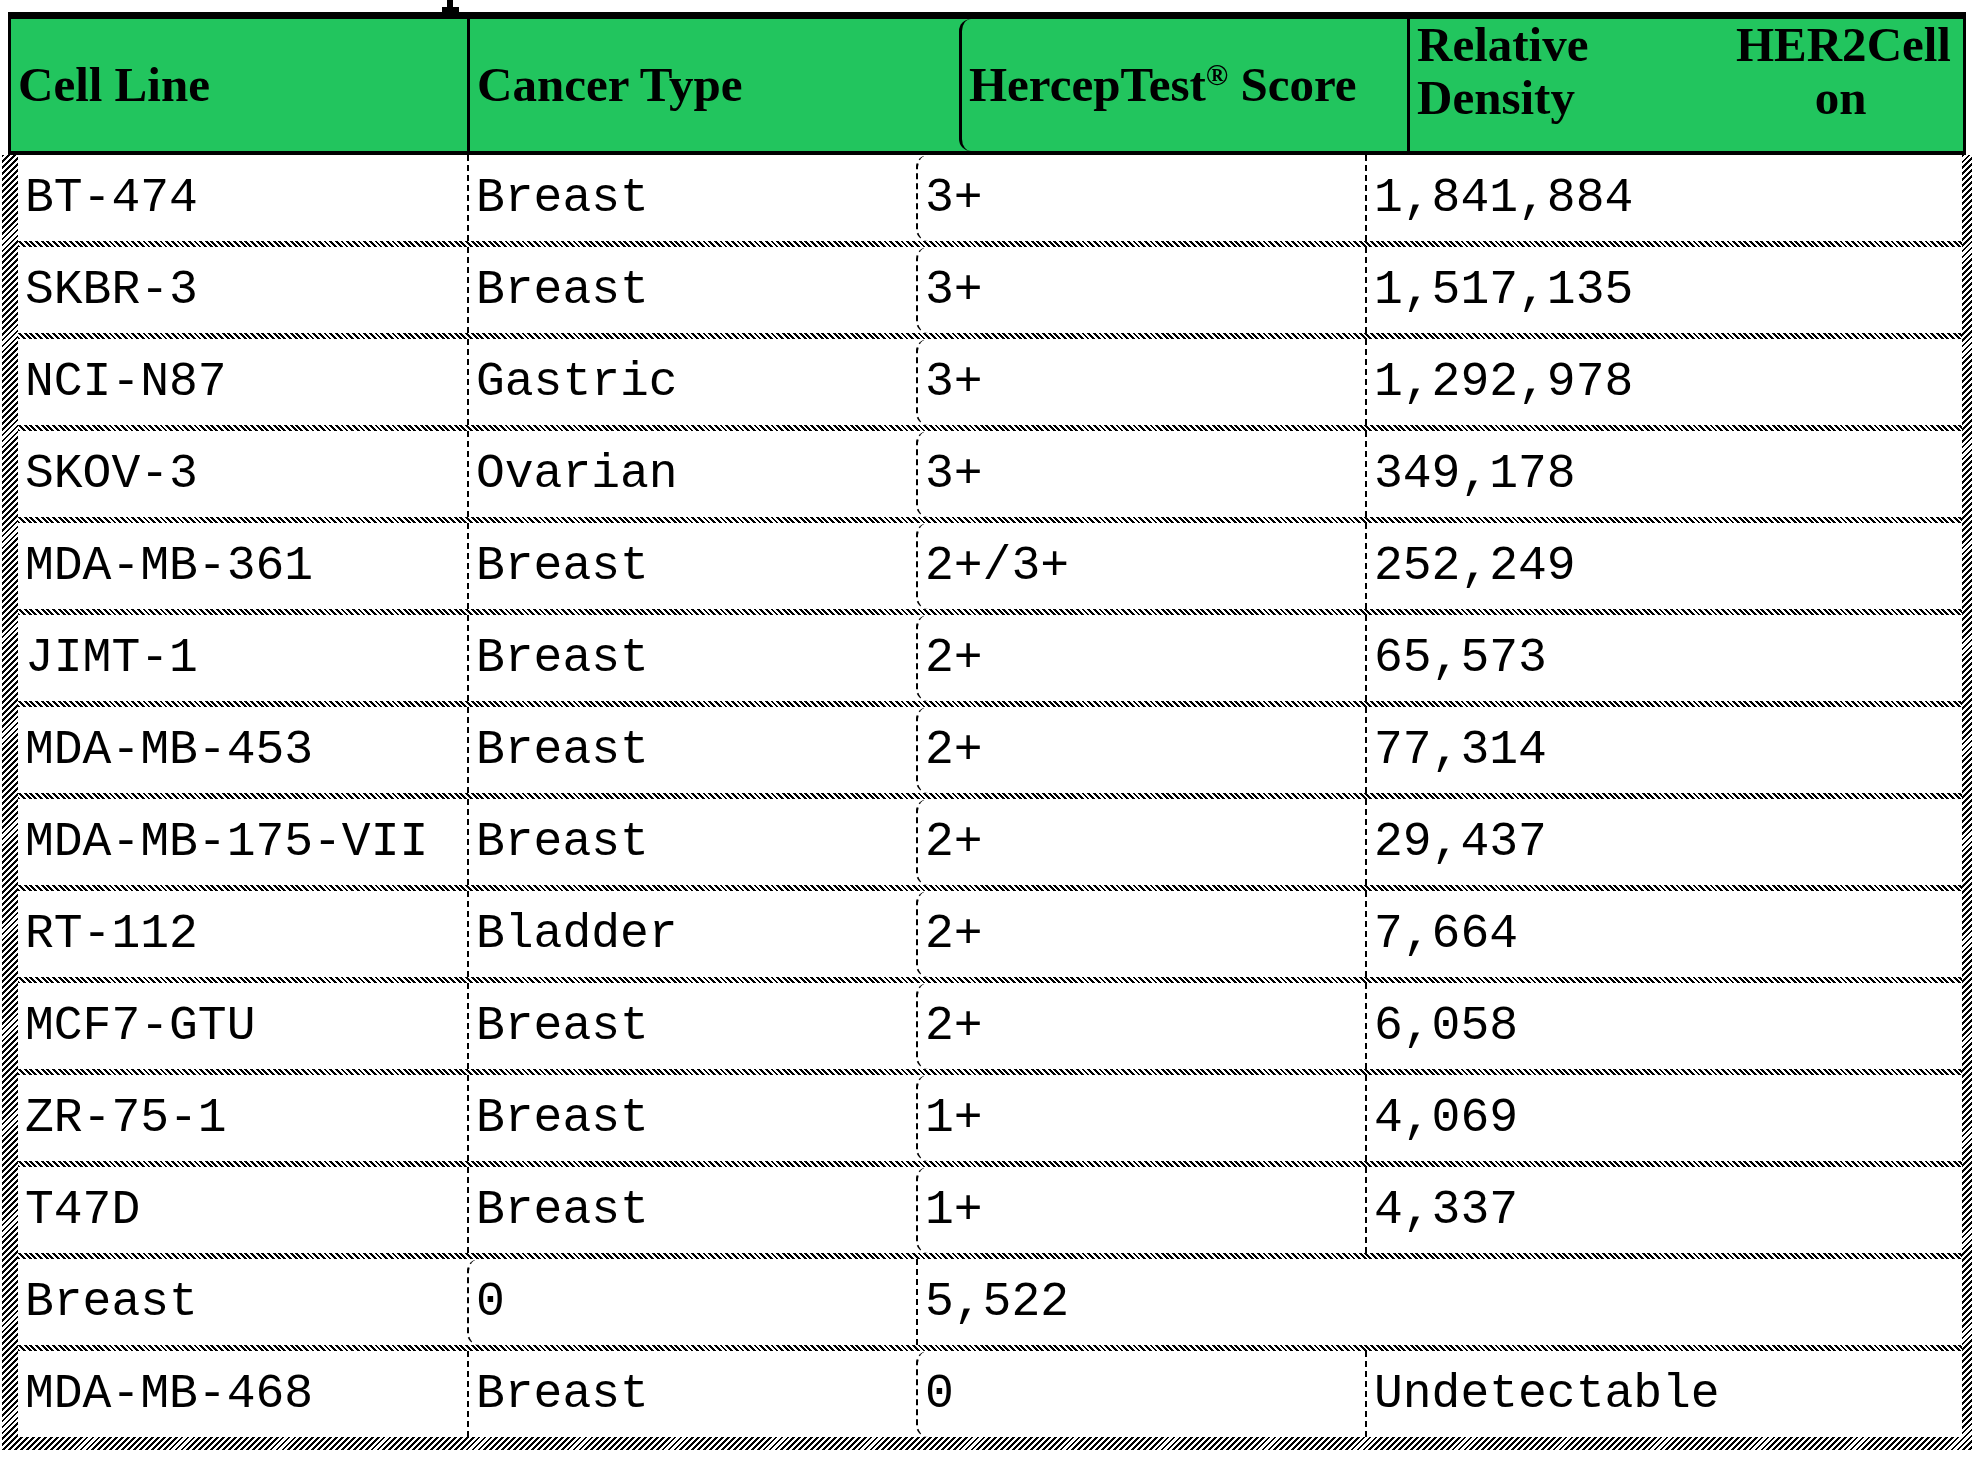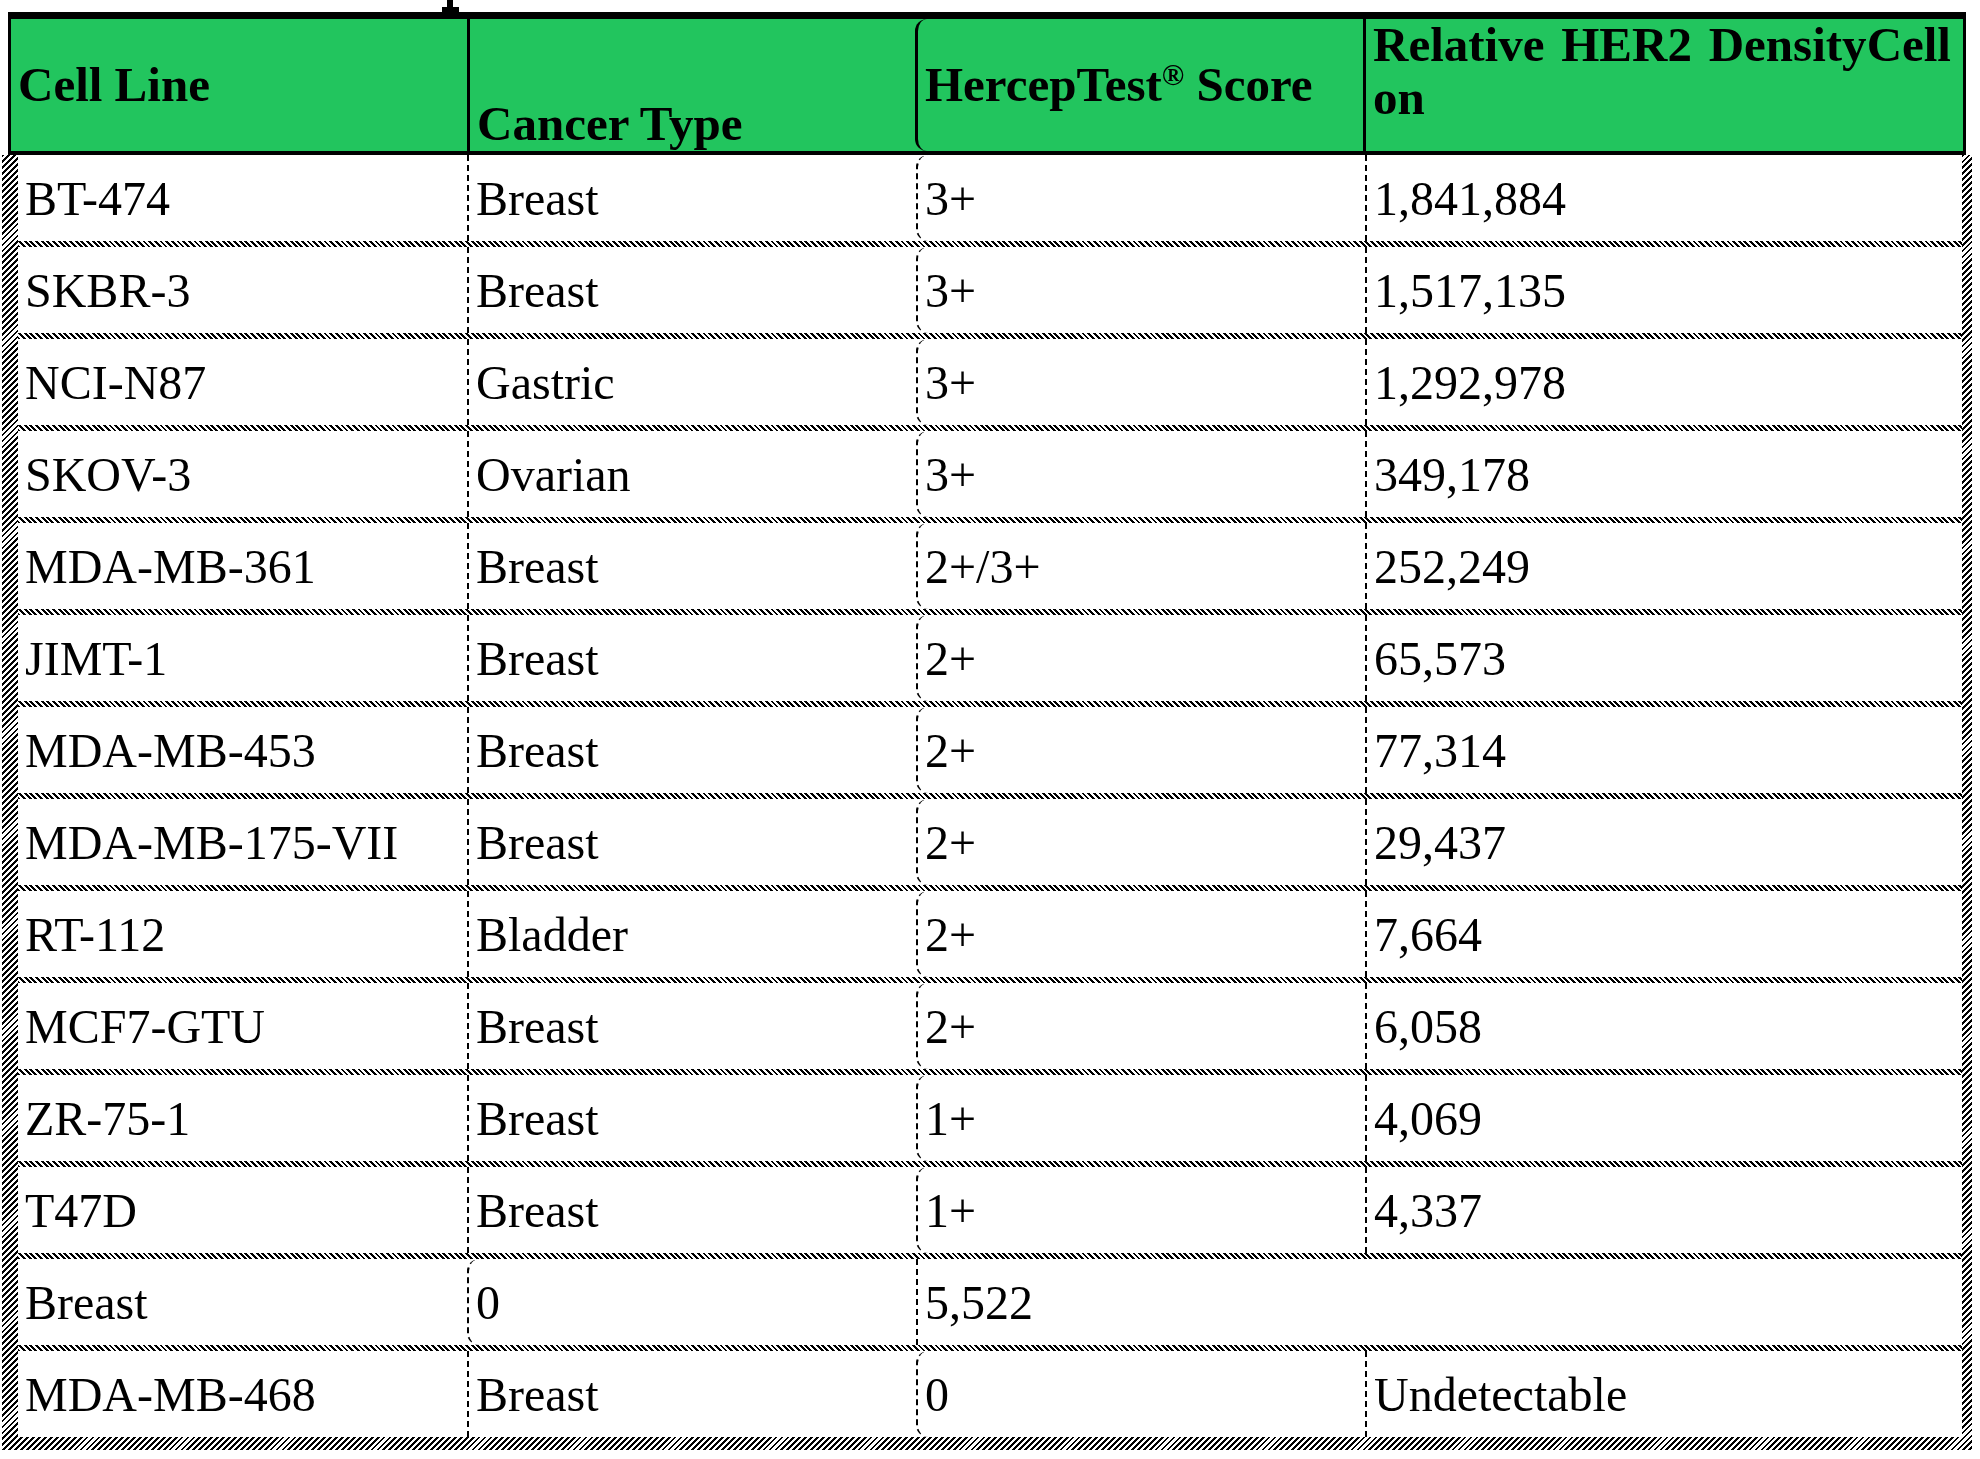--- a/index.html
+++ b/index.html
@@ -52,21 +52,21 @@
     line-height: 1.08;
   }
   .th {
     box-sizing: border-box;
     display: flex;
     align-items: center;
     padding-left: 7px;
   }
   .th + .th { border-left: 3px solid #000; }
   .c1 { width: 456px; }
-  .c2 { width: 448px; align-items: flex-end; }
+  .c2 { width: 492px; }
   .c3 { width: 448px; border-radius: 12px; }
   .c4 { flex: 1; }
   .th.c4 {
     justify-content: center;
     align-items: stretch;
     padding-right: 12px;
   }
   .th.c4 .jline {
     text-align: justify;
     text-align-last: justify;
@@ -91,20 +91,21 @@
     background: #fff;
     font-size: 48px;
   }
   .td {
     box-sizing: border-box;
     display: flex;
     align-items: center;
     padding-left: 7px;
     overflow: hidden;
     white-space: nowrap;
+    font-family: Liberation Mono, monospace;
   }
   .td + .td { border-left: 2px dashed #000; }
   .td.c1 { width: 449px; }
   .td.c2 { width: 449px; }
   .td.c3 { width: 449px; }
   .td.c4 { flex: 1; }
   .row-sep {
     height: 6px;
     background: repeating-linear-gradient(45deg, #000 0 2px, #fff 2px 4px);
   }

